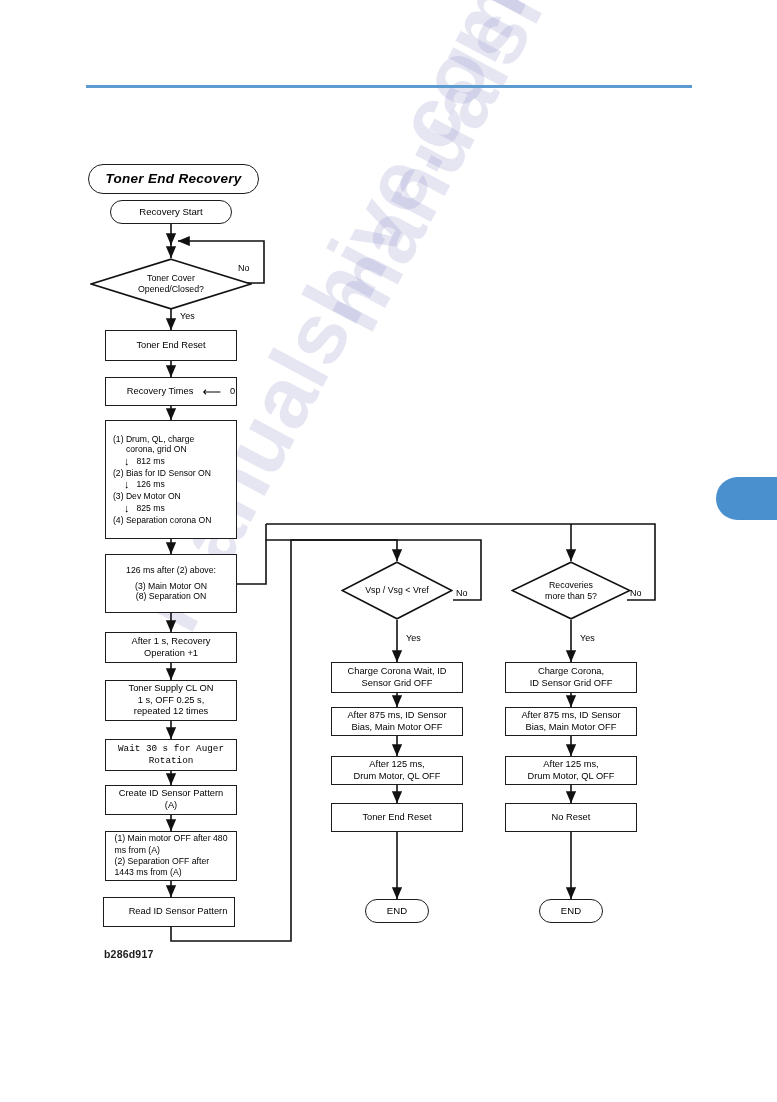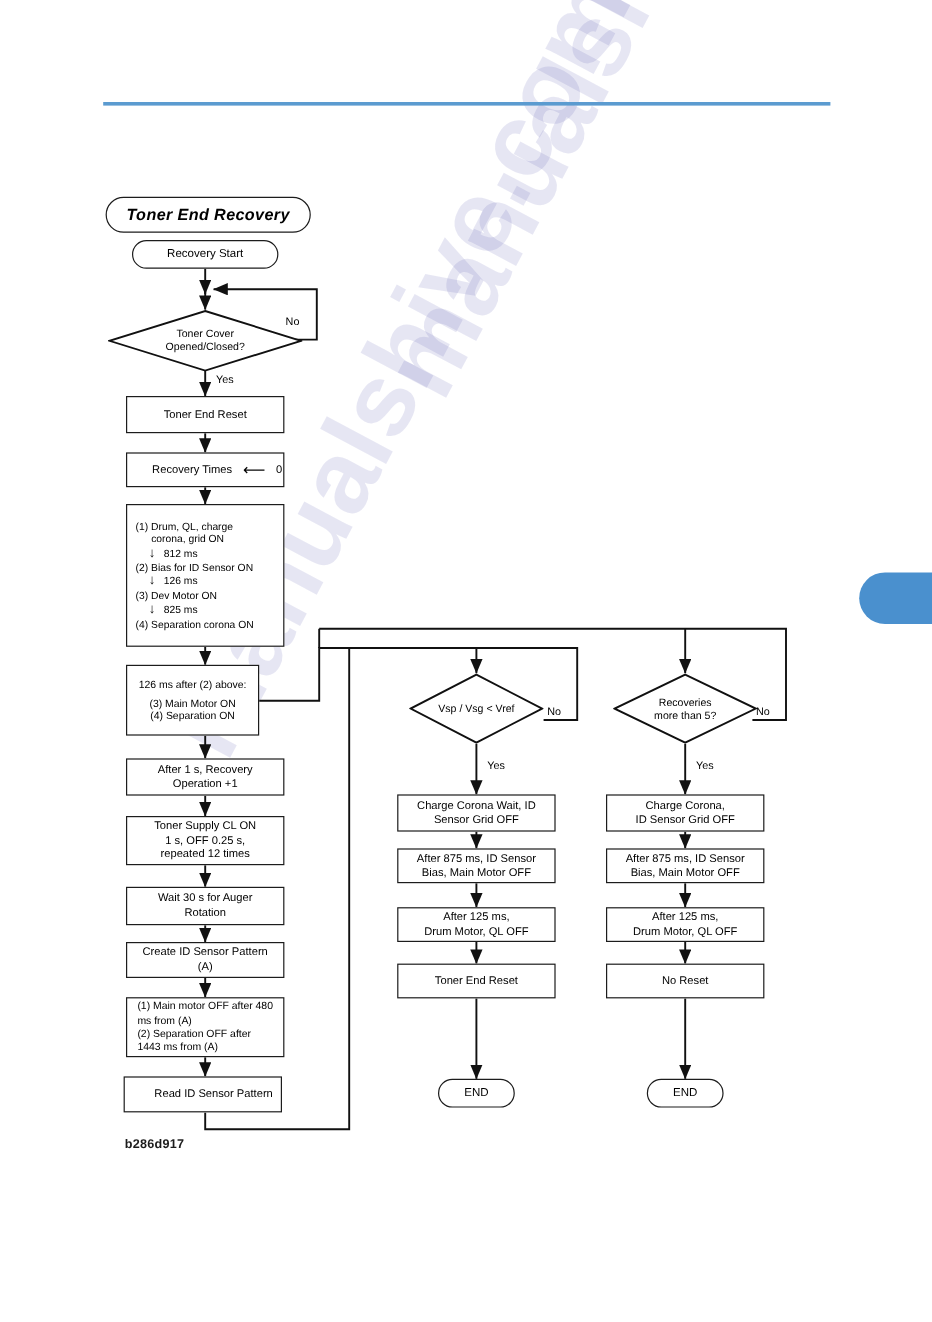--- a/index.html
+++ b/index.html
@@ -341,45 +341,45 @@
         </div>
         <div class="s-line">(3) Dev Motor ON</div>
         <div class="s-gap">
           <span class="dn">↓</span>
           <span>825 ms</span>
         </div>
         <div class="s-line">(4) Separation corona ON</div>
       </div>
     </div>
 
-    <div class="node proc" style="left:105px; top:554px; width:111px; height:59px;">
+    <div class="node proc" style="left:105px; top:554px; width:132px; height:59px;">
       <div class="lines" style="font-size:8.7px;">
         <div>126 ms after (2) above:</div>
         <div style="height:5px;"></div>
         <div>(3) Main Motor ON</div>
-        <div>(4) Separation ON</div>
+        <div>(8) Separation ON</div>
       </div>
     </div>
 
     <div class="node proc" style="left:105px; top:632px; width:132px; height:31px;">
       <div class="lines">
         <div>After 1 s, Recovery</div>
         <div>Operation +1</div>
       </div>
     </div>
 
     <div class="node proc" style="left:105px; top:680px; width:132px; height:41px;">
       <div class="lines">
         <div>Toner Supply CL ON</div>
         <div>1 s, OFF 0.25 s,</div>
         <div>repeated 12 times</div>
       </div>
     </div>
 
-    <div class="node proc" style="left:105px; top:739px; width:132px; height:32px;">
+    <div class="node proc" style="left:105px; top:739px; width:132px; height:32px;font-family:Liberation Mono, monospace;">
       <div class="lines">
         <div>Wait 30 s for Auger</div>
         <div>Rotation</div>
       </div>
     </div>
 
     <div class="node proc" style="left:105px; top:785px; width:132px; height:30px;">
       <div class="lines">
         <div>Create ID Sensor Pattern</div>
         <div>(A)</div>

